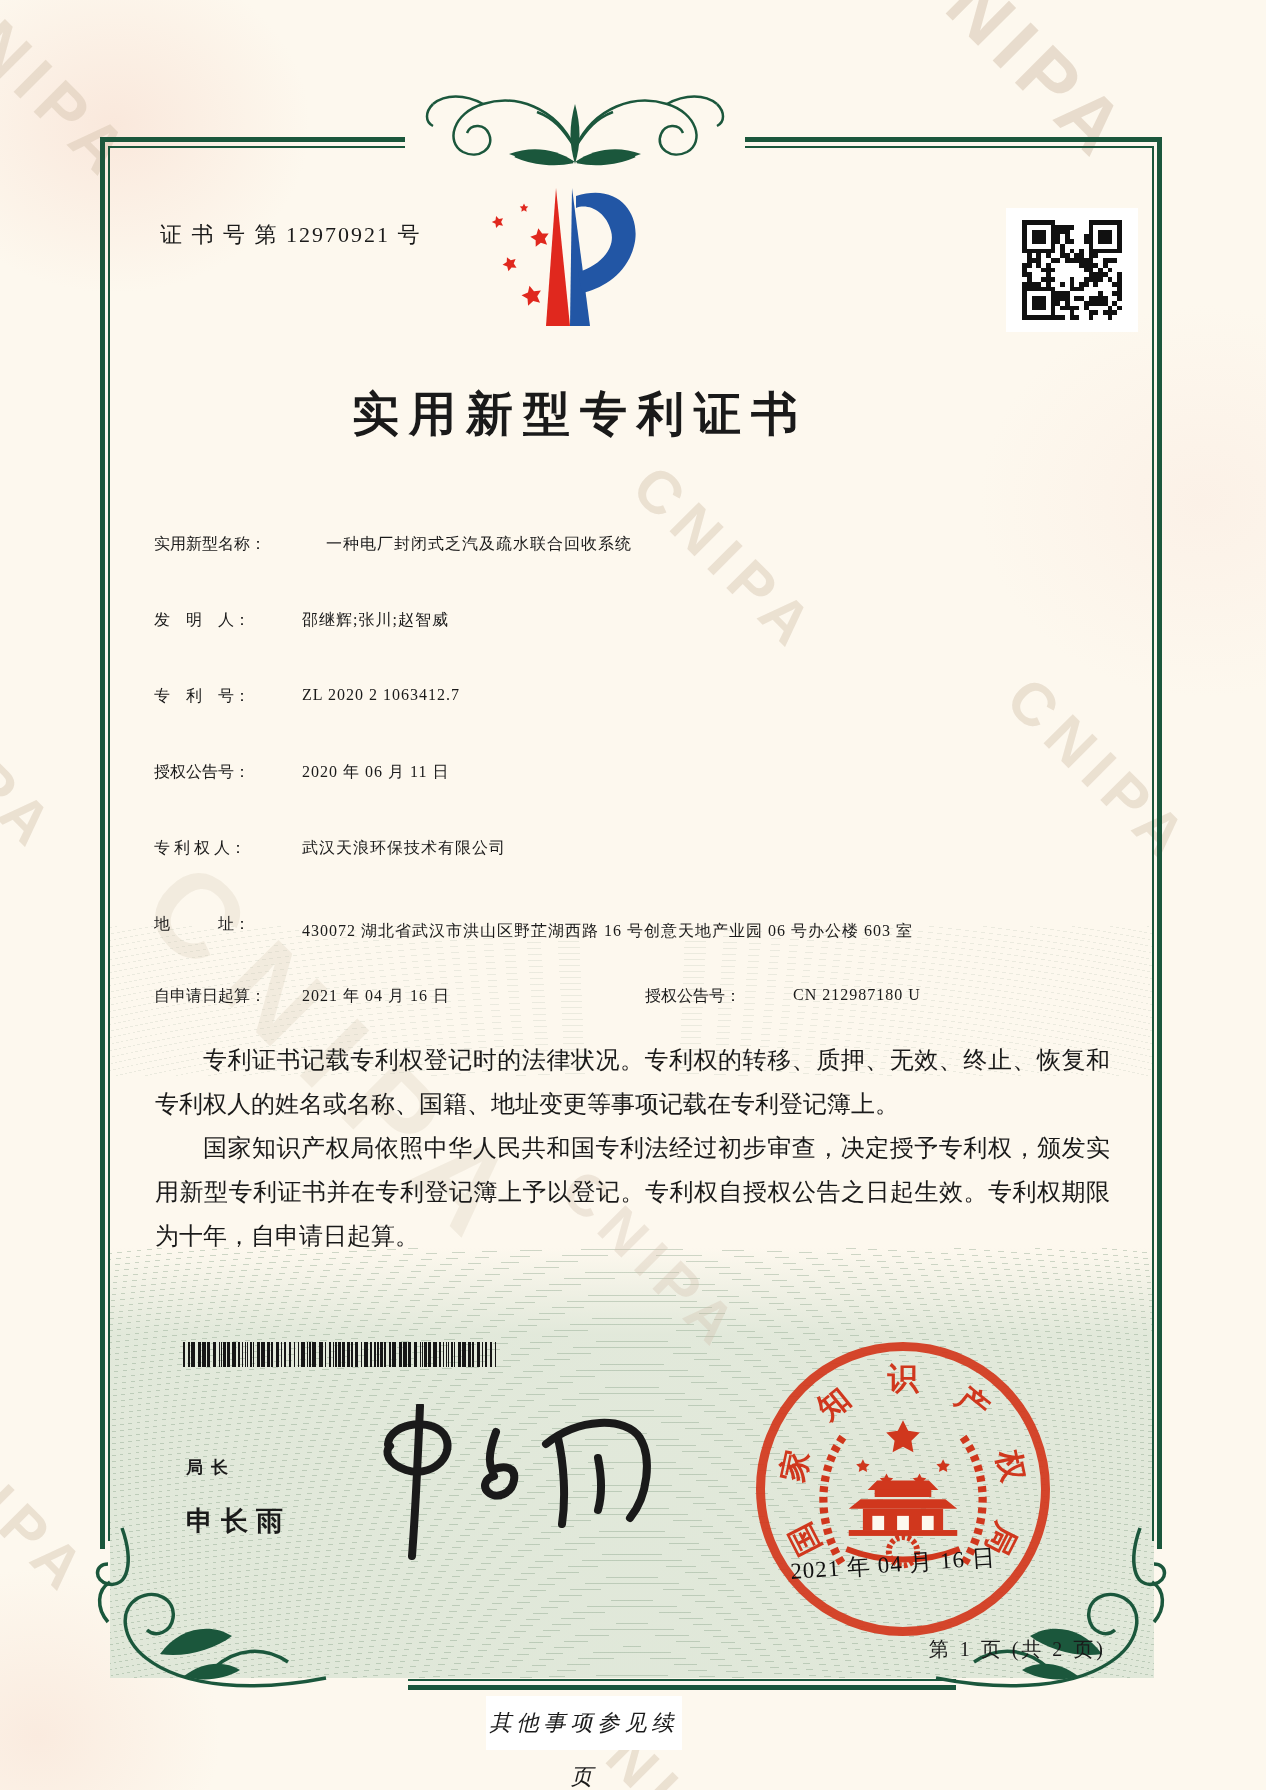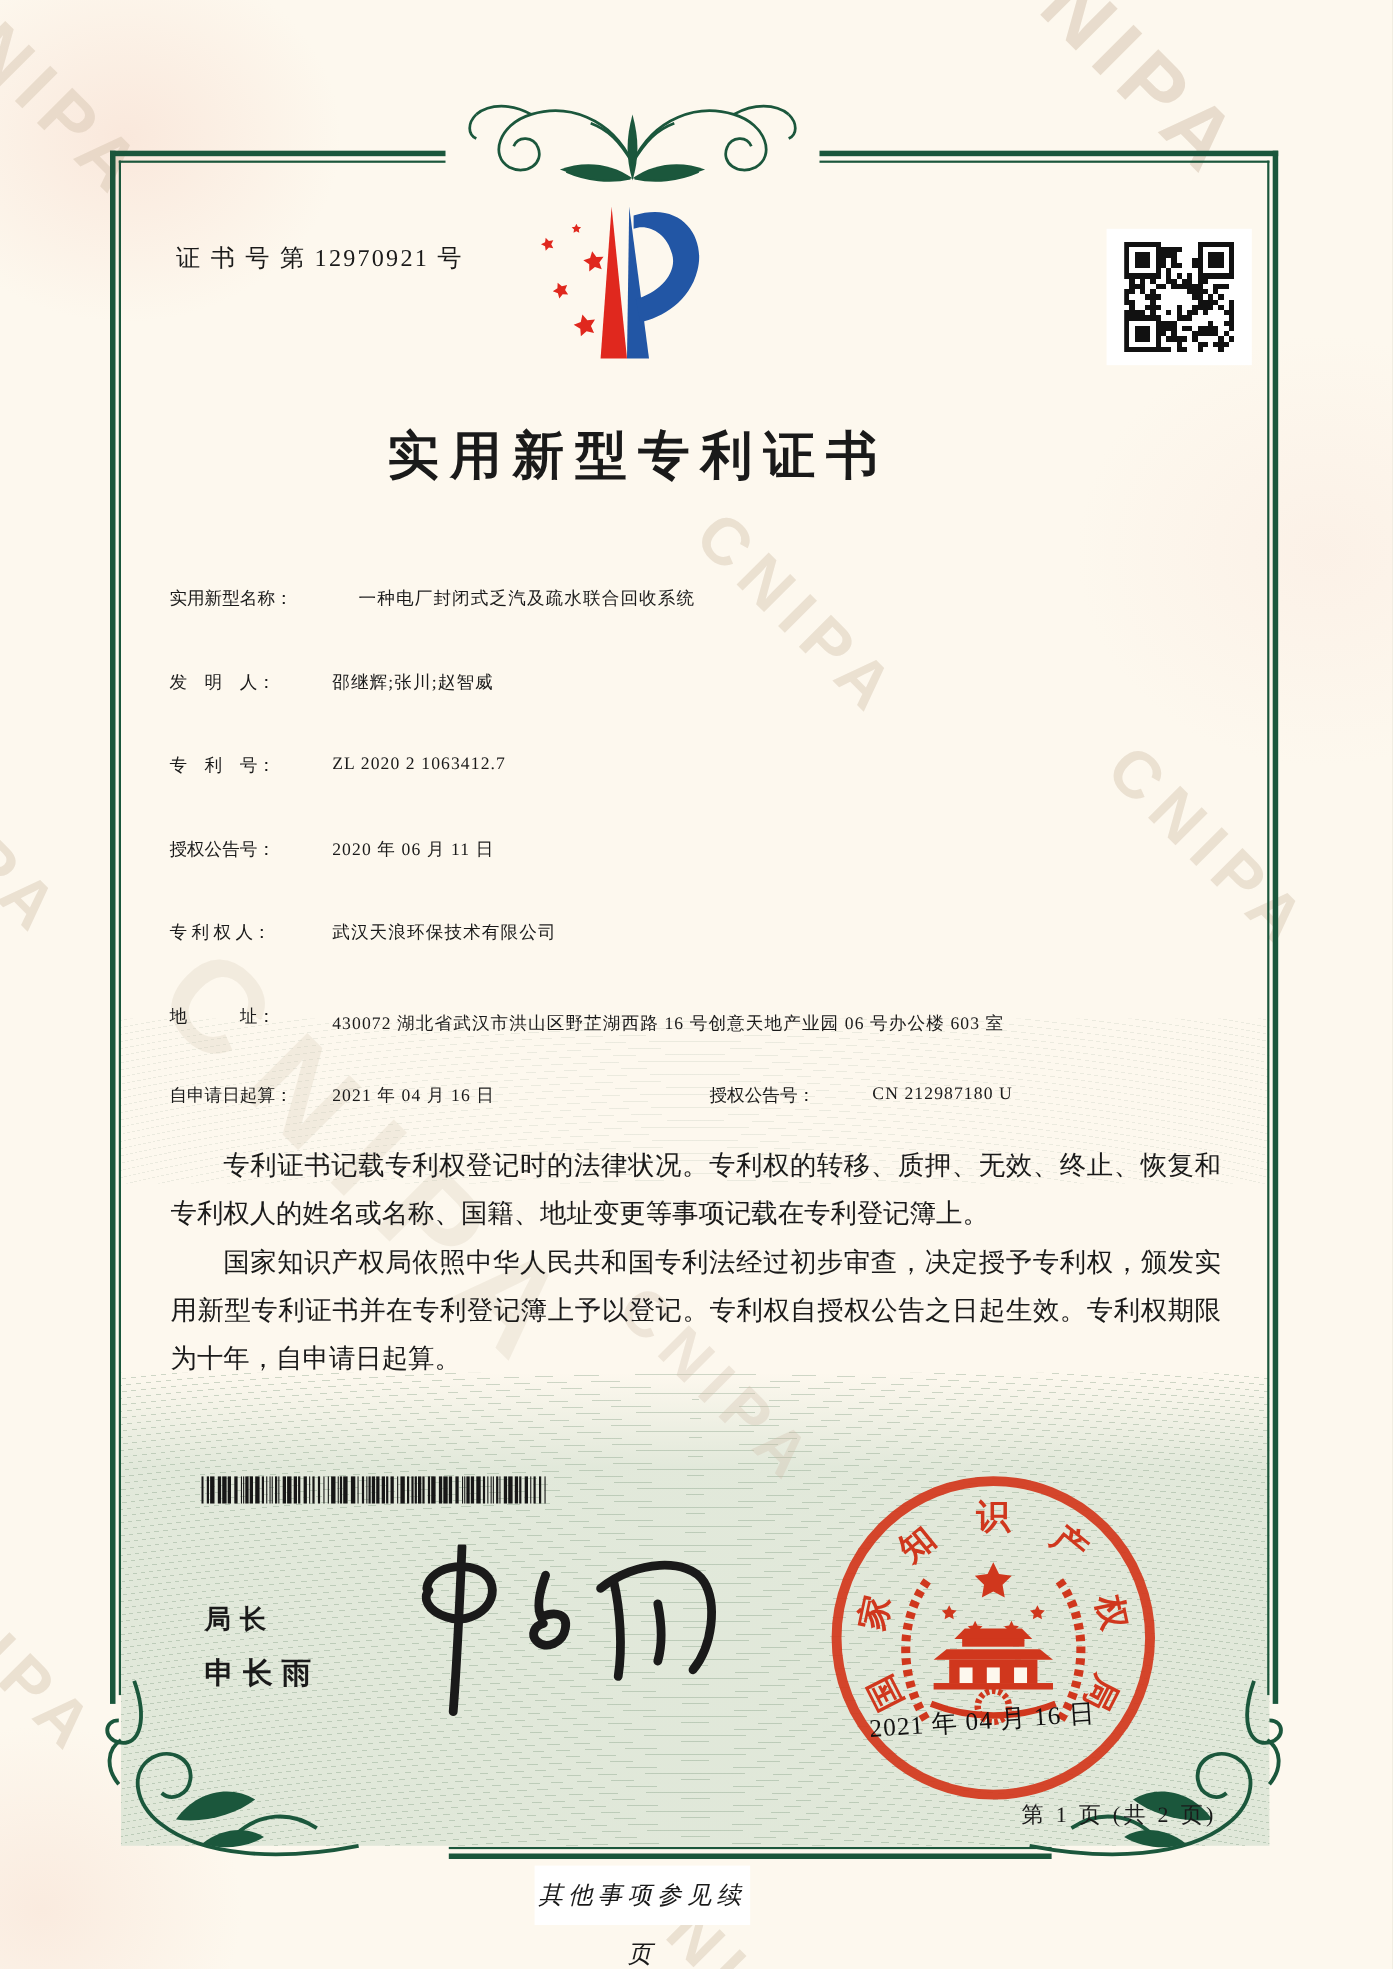--- a/index.html
+++ b/index.html
@@ -34,21 +34,21 @@
   .row{position:absolute; left:154px; font-size:16px; z-index:5; white-space:nowrap;}
   .flabel{display:inline-block; width:148px; vertical-align:top;}
   .fvalue{display:inline-block; vertical-align:top; letter-spacing:1px;}
   .addr .fvalue{white-space:normal; width:615px; line-height:33px;}
   .grant2{position:absolute; left:491px; top:0;}
   .paras{left:155px; top:1038px; width:955px; z-index:5; font-size:24px; line-height:44px;
          text-align:justify;}
   .paras p{margin:0; text-indent:2em;}
   .barcode{left:183px; top:1342px; width:318px; height:25px; z-index:5;}
   .sig-title{left:186px; top:1456px; font-family:"Liberation Sans",sans-serif; font-weight:bold;
-             font-size:24px; letter-spacing:8px; z-index:5;}
+             font-size:17px; letter-spacing:8px; z-index:5;}
   .sig-name{left:186px; top:1503px; font-family:"Liberation Sans",sans-serif; font-weight:bold;
             font-size:27px; letter-spacing:8px; z-index:5;}
   .signature{left:368px; top:1404px; z-index:5;}
   
   .seal{left:756px; top:1342px; width:276px; height:276px; border:9px solid rgba(211,56,29,0.93);
         border-radius:50%; z-index:6;}
   .seal-arc-char{position:absolute; left:50%; top:50%; width:36px; height:36px; margin:-18px;
         text-align:center; line-height:36px; font-size:31px; font-weight:bold; color:#d0371d;
         font-family:"Liberation Serif","DejaVu Serif",serif;}
   .seal-emblem{position:absolute; left:50%; top:53%; transform:translate(-50%,-50%);}

